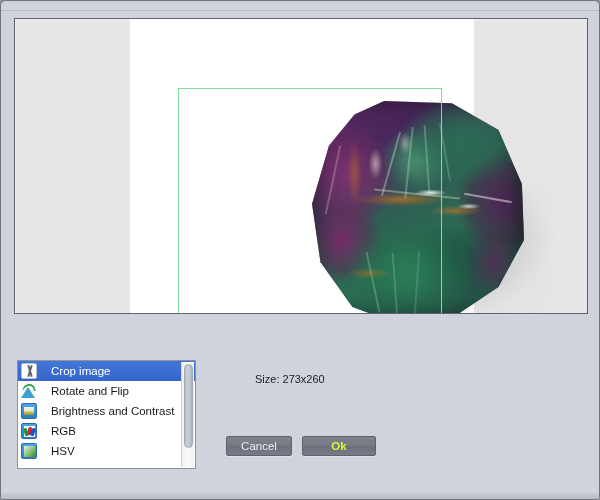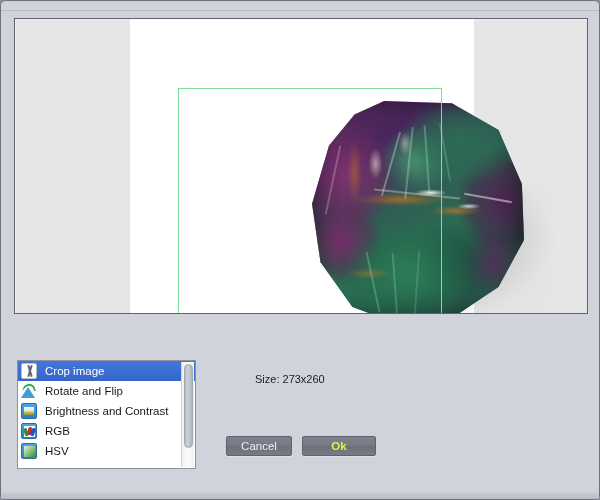--- a/index.html
+++ b/index.html
@@ -224,21 +224,21 @@
     align-items: center;
     padding-left: 3px;
     font-size: 11.5px;
     color: #16181c;
     box-sizing: border-box;
   }
   .list-row.selected {
     background: linear-gradient(to bottom, #4477d8 0%, #3465cb 100%);
     color: #ffffff;
   }
-  .list-row .label { padding-left: 8px; font-weight: 500; }
+  .list-row .label { padding-left: 14px; font-weight: 500; }
   .row-icon {
     width: 16px; height: 16px;
     flex: 0 0 16px;
     position: relative;
     border-radius: 2px;
     overflow: hidden;
   }
 
   
   .ic-crop {

